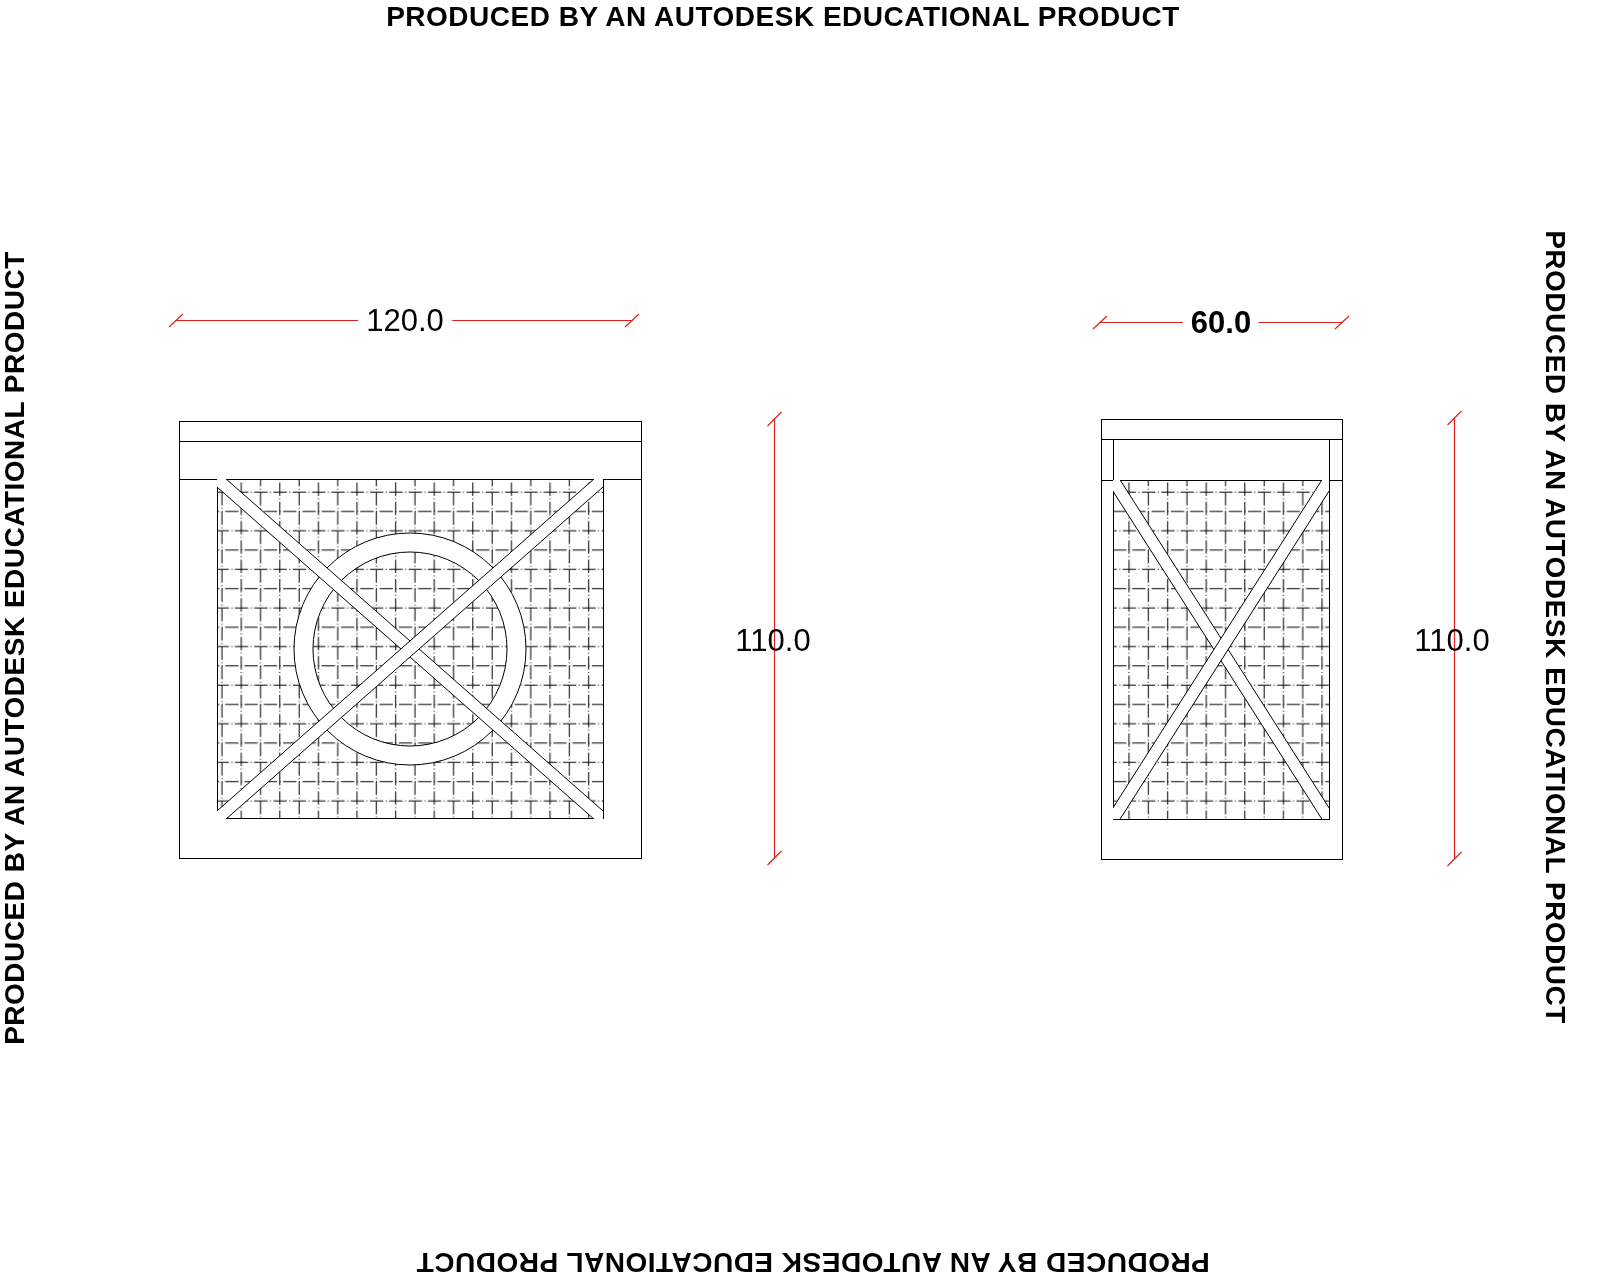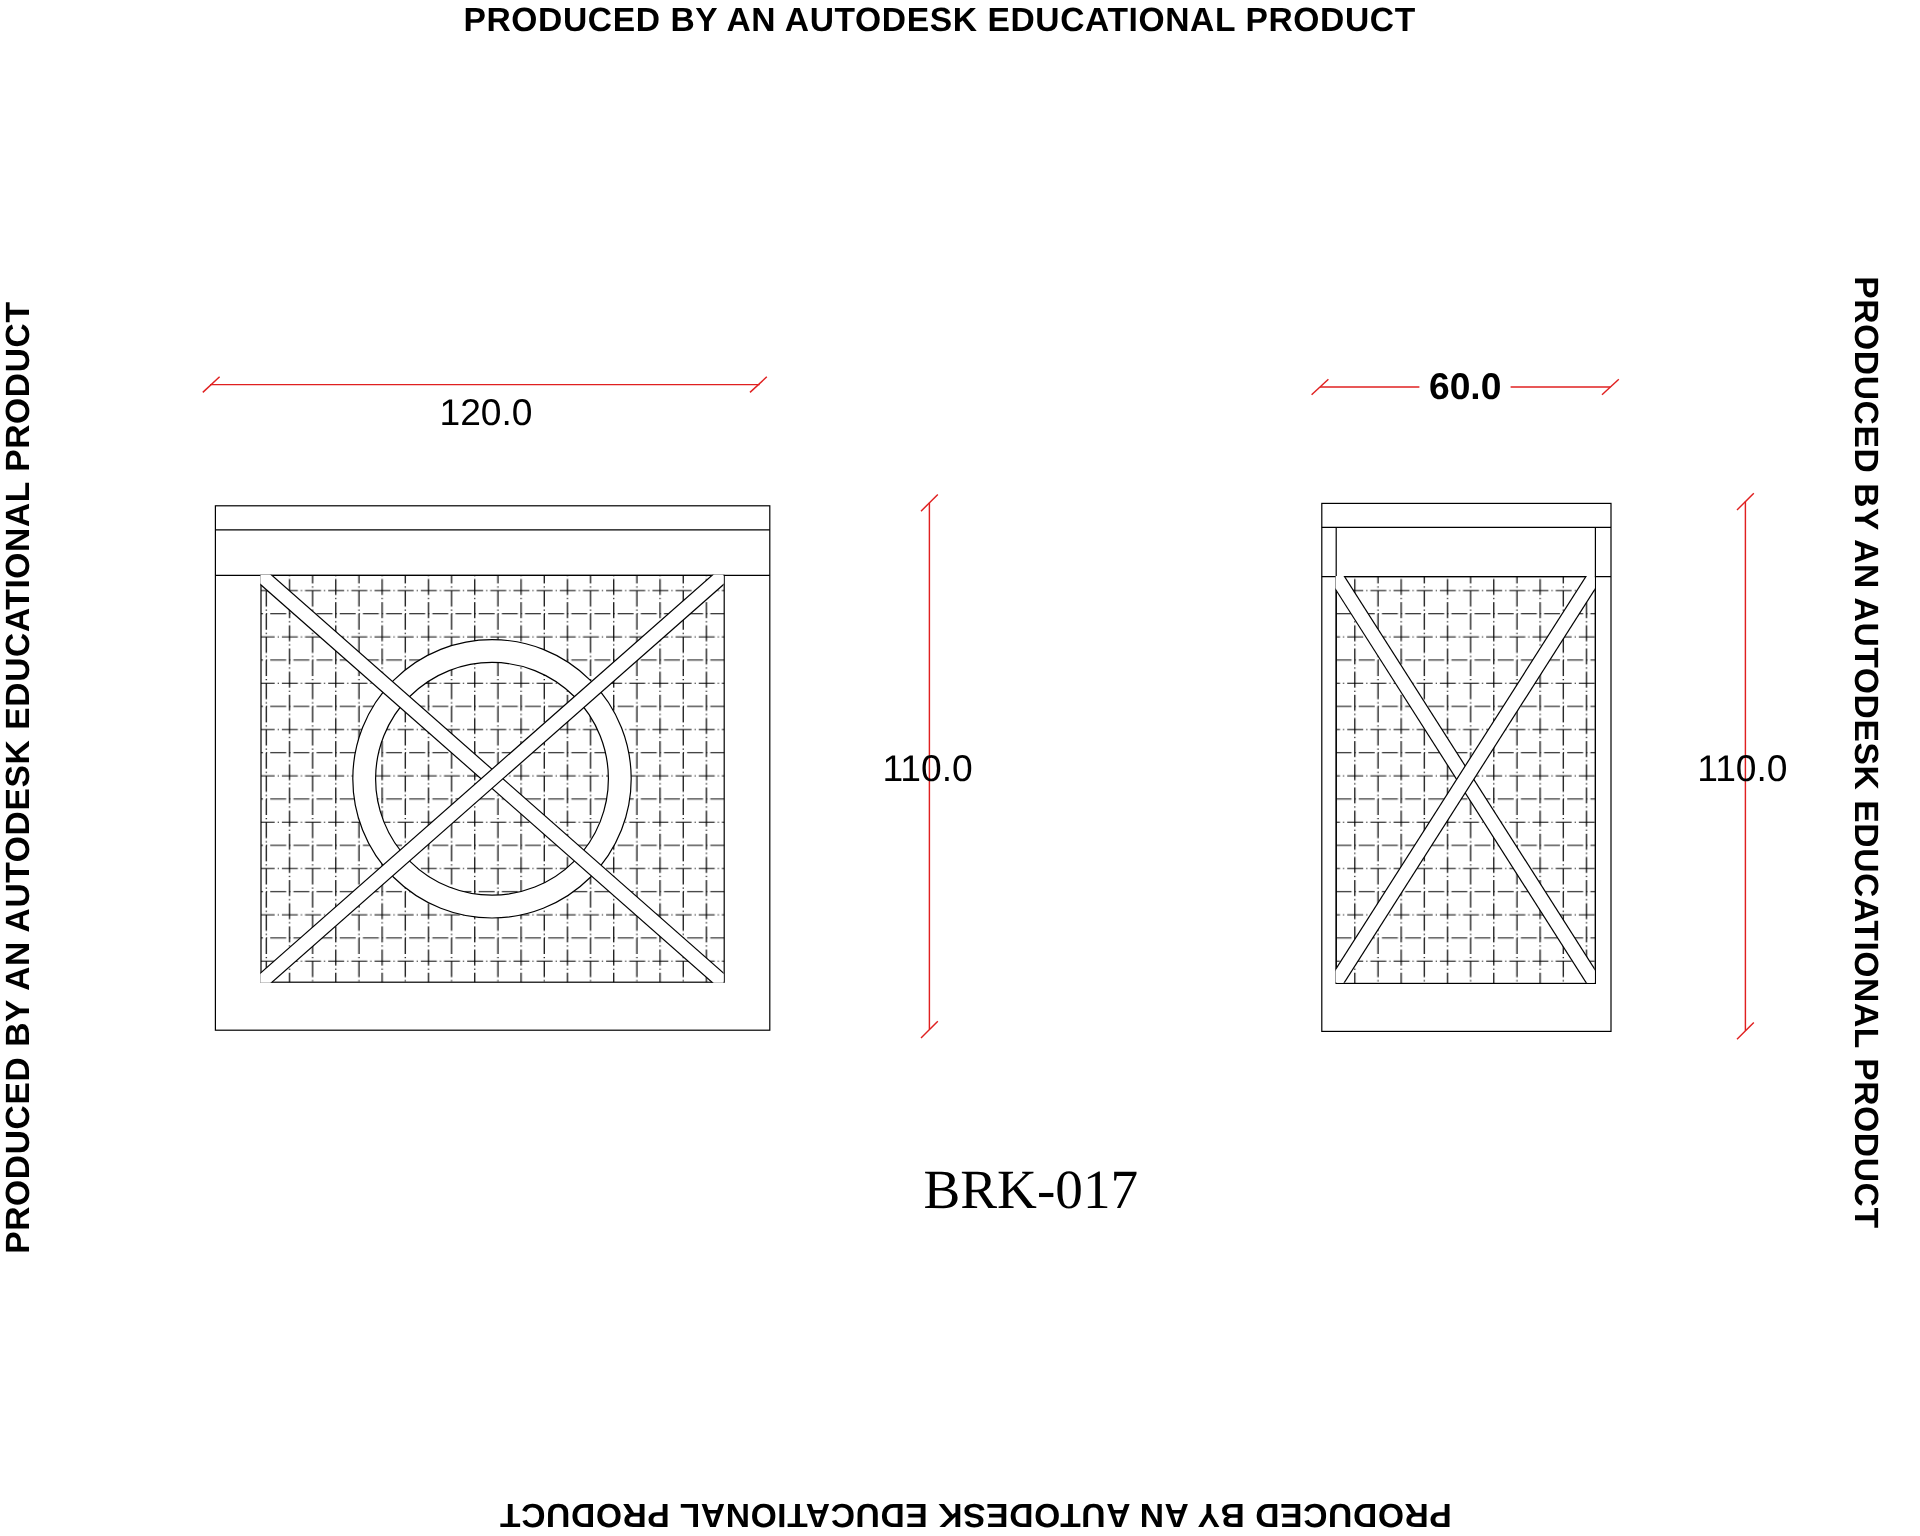--- a/index.html
+++ b/index.html
@@ -109,29 +109,28 @@
         <line x1="767.5" y1="865" x2="781.5" y2="851"></line>
       </g>
       <g>
         <line x1="1454.5" y1="418" x2="1454.5" y2="859"></line>
         <line x1="1447.5" y1="425" x2="1461.5" y2="411"></line>
         <line x1="1447.5" y1="866" x2="1461.5" y2="852"></line>
       </g>
     </g>
   </svg>
 
-  <div class="dim-label masked" style="left:405px;top:320px;margin-top:24px;">120.0</div>
+  <div class="dim-label masked" style="left:405px;top:320px;">120.0</div>
 
   <div class="dim-label masked" style="left:1221px;top:322px;font-weight:bold;">60.0</div>
 
   <div class="dim-label" style="left:773px;top:640px;">110.0</div>
 
   <div class="dim-label" style="left:1452px;top:640px;">110.0</div>
 
-  <div id="part-label">BRK-017</div>
 
   <div class="wm wm-top">PRODUCED BY AN AUTODESK EDUCATIONAL PRODUCT</div>
 
   <div class="wm wm-bottom">PRODUCED BY AN AUTODESK EDUCATIONAL PRODUCT</div>
 
   <div class="wm wm-side wm-left">PRODUCED BY AN AUTODESK EDUCATIONAL PRODUCT</div>
 
   <div class="wm wm-right wm">PRODUCED BY AN AUTODESK EDUCATIONAL PRODUCT</div>
 
 </div>

